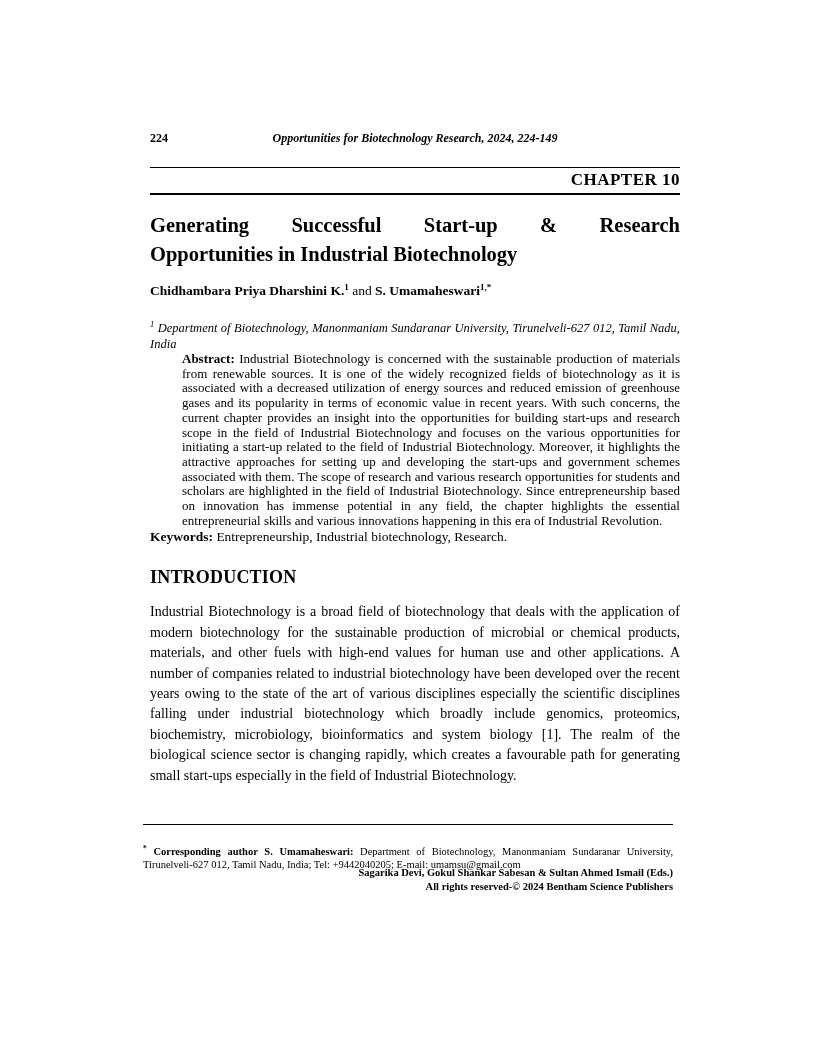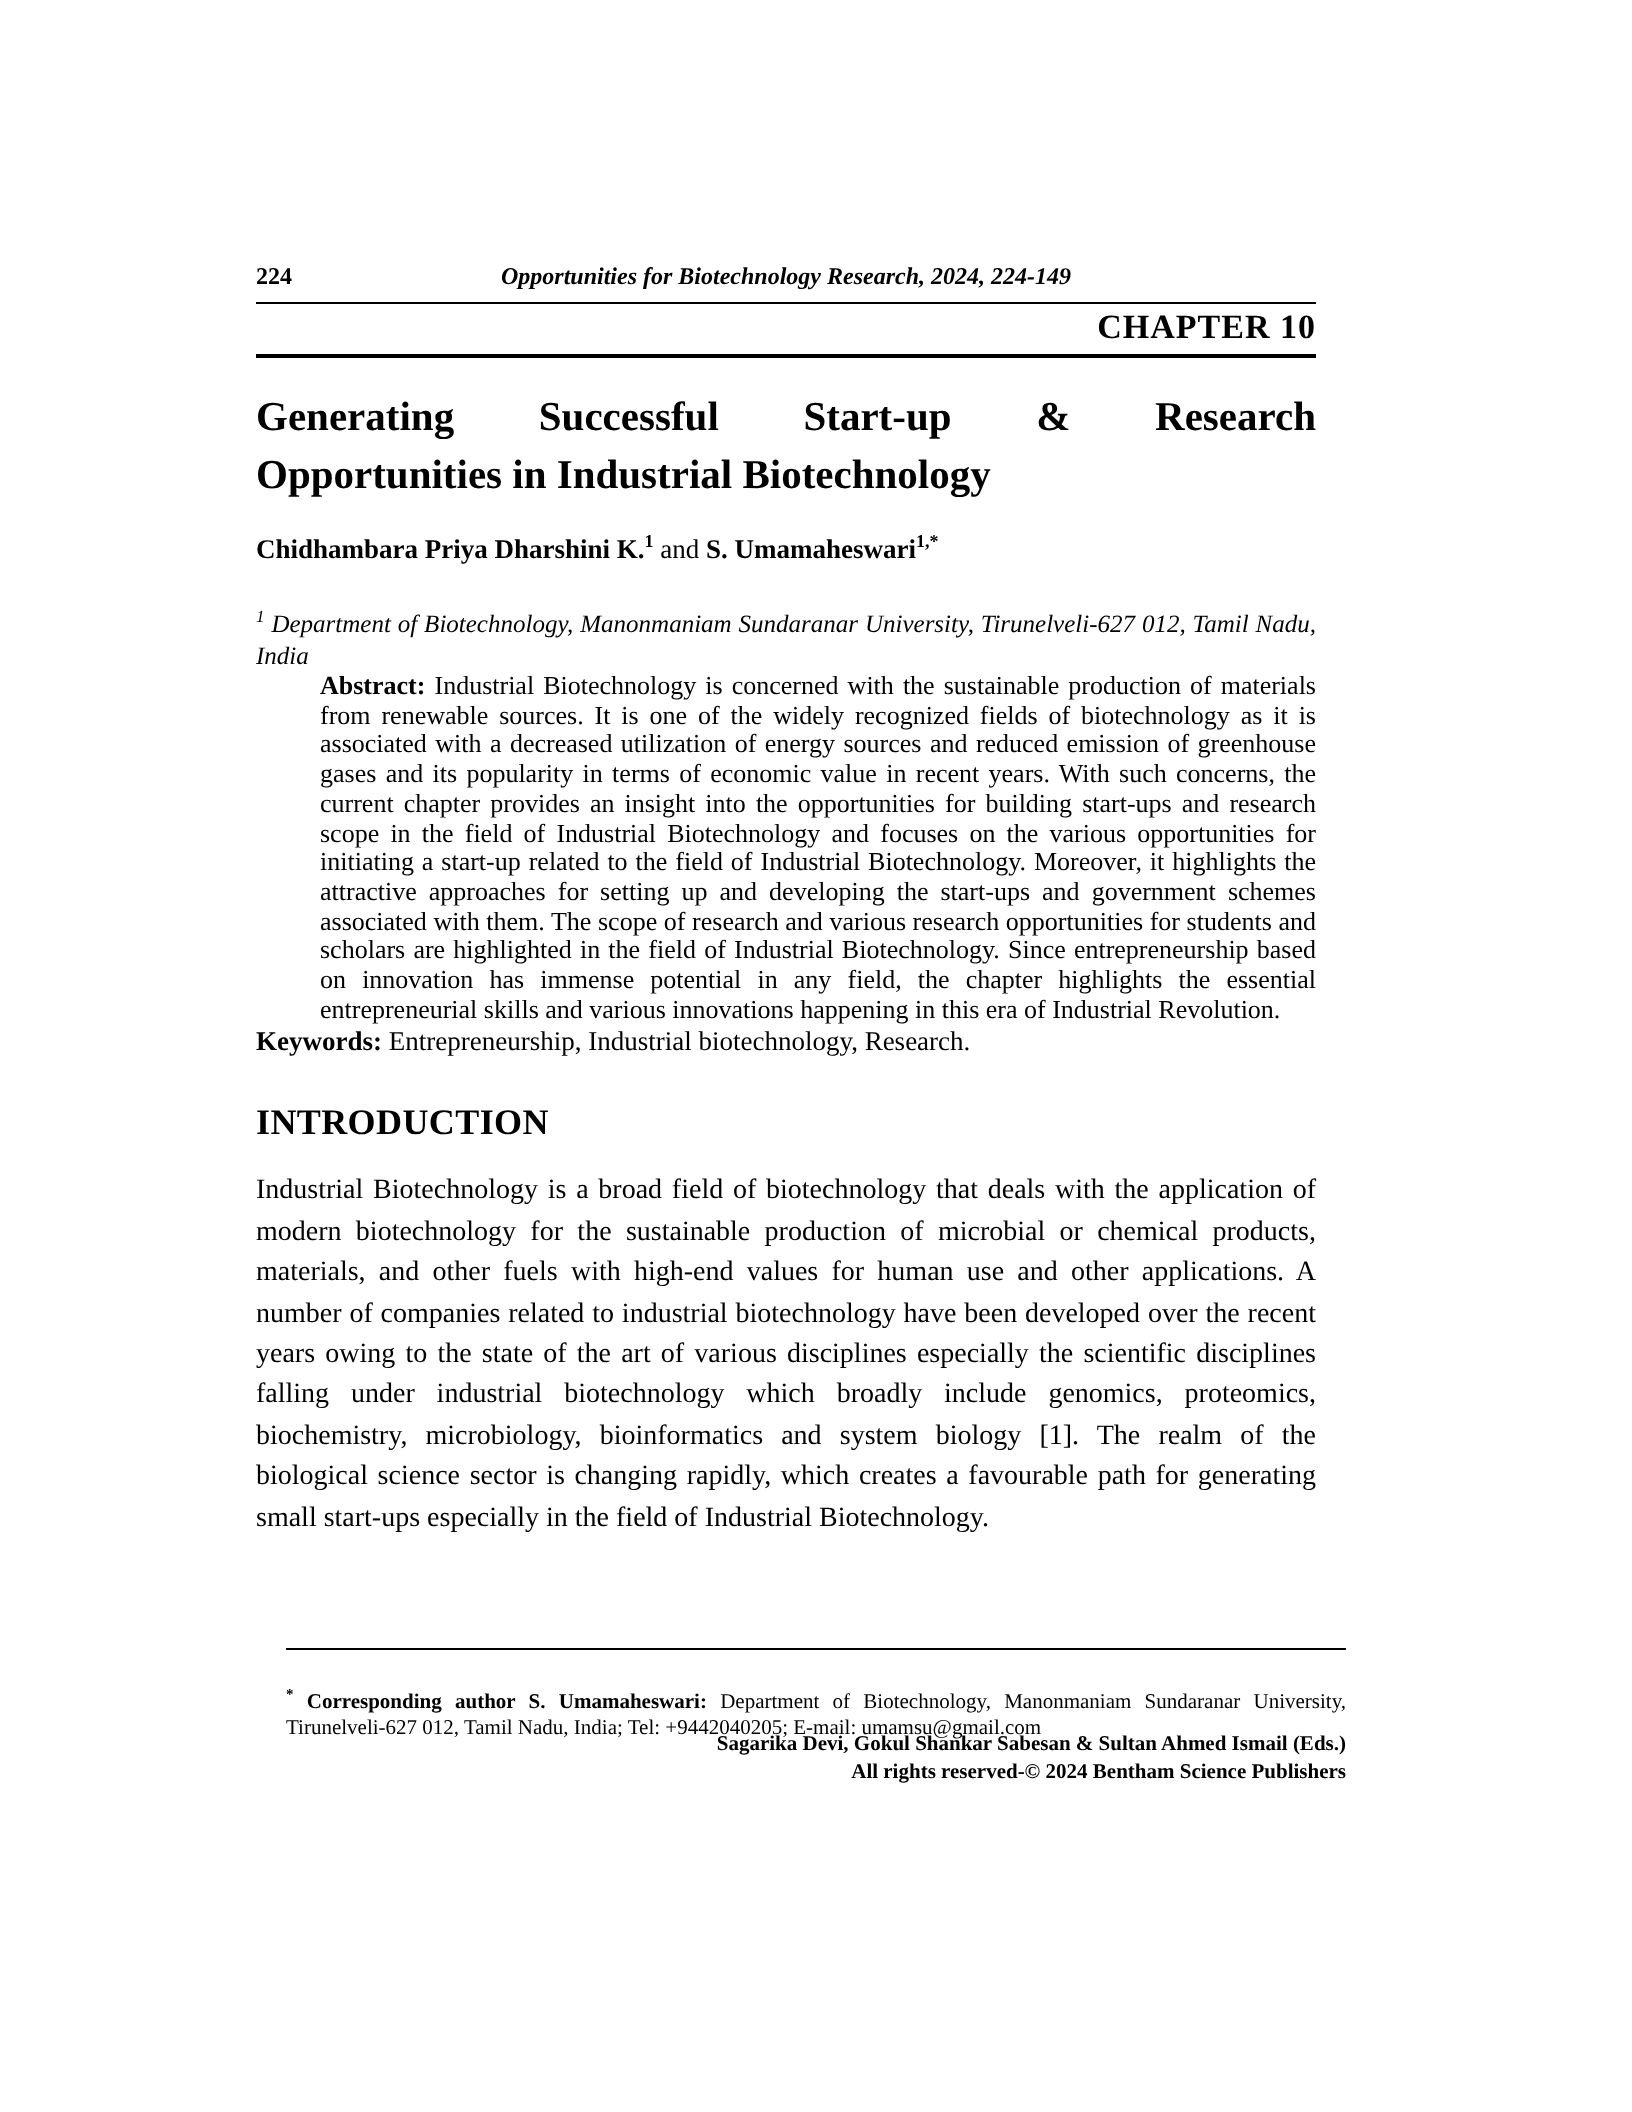--- a/index.html
+++ b/index.html
@@ -8,21 +8,21 @@
     width: 816px;
     height: 1056px;
     margin: 0 auto;
     background: #ffffff;
     font-family: "Liberation Serif", serif;
     color: #000;
     overflow: hidden;
   }
   .content {
     position: absolute;
-    left: 128px;
+    left: 150px;
     top: 131px;
     width: 530px;
   }
   
   .running-row {
     position: relative;
     font-size: 12px;
     line-height: 15px;
     height: 16px;
   }
@@ -33,21 +33,21 @@
     font-style: normal;
   }
   .running-head {
     display: block;
     text-align: center;
     font-weight: bold;
     font-style: italic;
   }
   
   .chapter-band {
-    margin-top: 4px;
+    margin-top: 20px;
     border-top: 1px solid #000;
     border-bottom: 2px solid #000;
     padding: 2px 0 3px 0;
   }
   .chapter-label {
     display: block;
     text-align: right;
     font-size: 17px;
     font-weight: bold;
     letter-spacing: 0.5px;

